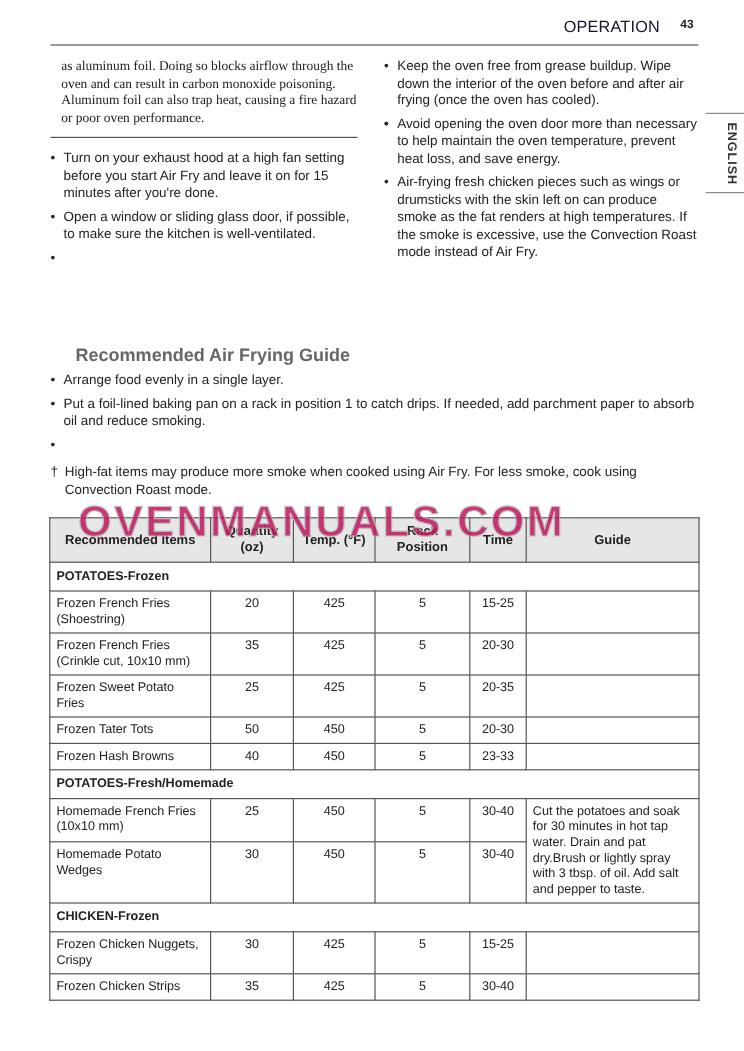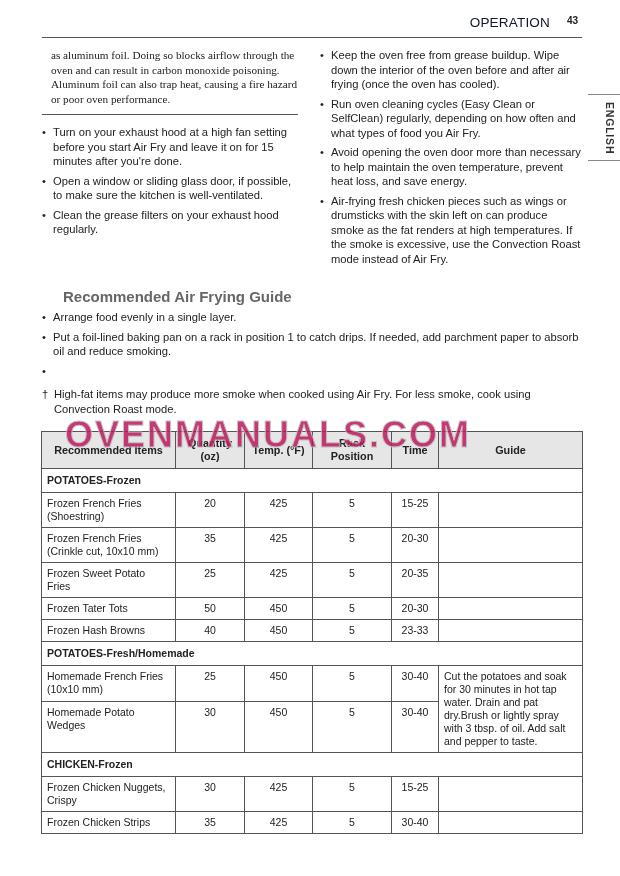--- a/index.html
+++ b/index.html
@@ -61,28 +61,28 @@
   <div class="side-tab-text">ENGLISH</div>
   <div class="side-tab-line-bot"></div>
 </div>
 
 <div class="col col-left">
   <p class="para">as aluminum foil. Doing so blocks airflow through the oven and can result in carbon monoxide poisoning. Aluminum foil can also trap heat, causing a fire hazard or poor oven performance.</p>
   <div class="rule"></div>
   <ul class="bullets">
     <li><span class="dot">•</span><span>Turn on your exhaust hood at a high fan setting before you start Air Fry and leave it on for 15 minutes after you're done.</span></li>
     <li><span class="dot">•</span><span>Open a window or sliding glass door, if possible, to make sure the kitchen is well-ventilated.</span></li>
-    <li><span class="dot">•</span><span>Clean the grease filters on your exhaust hood regularly.</span></li>
+    <li><span class="dot">•</span></li>
   </ul>
 </div>
 
 <div class="col col-right">
   <ul class="bullets">
     <li><span class="dot">•</span><span>Keep the oven free from grease buildup. Wipe down the interior of the oven before and after air frying (once the oven has cooled).</span></li>
-    <li><span class="dot">•</span><span>Run oven cleaning cycles (Easy Clean or SelfClean) regularly, depending on how often and what types of food you Air Fry.</span></li>
+    <li><span class="dot">•</span></li>
     <li><span class="dot">•</span><span>Avoid opening the oven door more than necessary to help maintain the oven temperature, prevent heat loss, and save energy.</span></li>
     <li><span class="dot">•</span><span>Air-frying fresh chicken pieces such as wings or drumsticks with the skin left on can produce smoke as the fat renders at high temperatures. If the smoke is excessive, use the Convection Roast mode instead of Air Fry.</span></li>
   </ul>
 </div>
 
 <div class="section-title">Recommended Air Frying Guide</div>
 <ul class="bullets guide-bullets">
   <li><span class="dot">•</span><span>Arrange food evenly in a single layer.</span></li>
   <li><span class="dot">•</span><span>Put a foil-lined baking pan on a rack in position 1 to catch drips. If needed, add parchment paper to absorb oil and reduce smoking.</span></li>
   <li><span class="dot">•</span></li>

